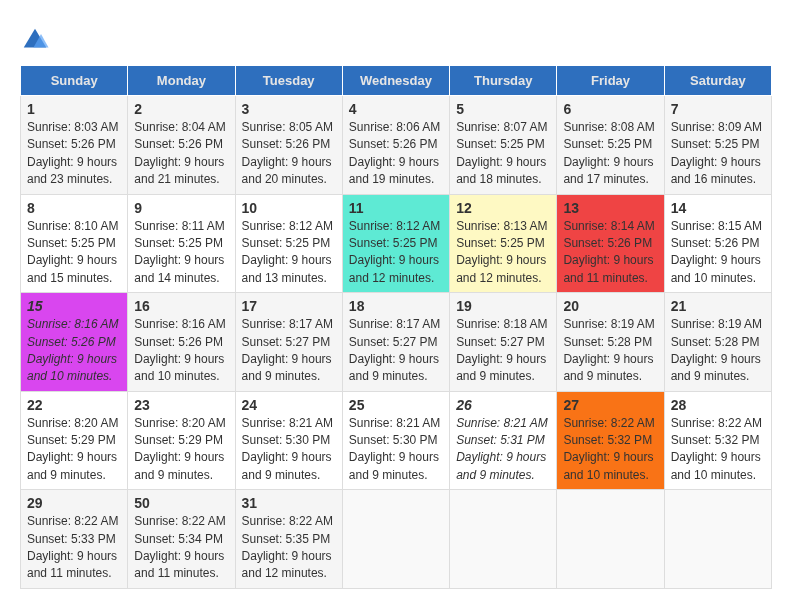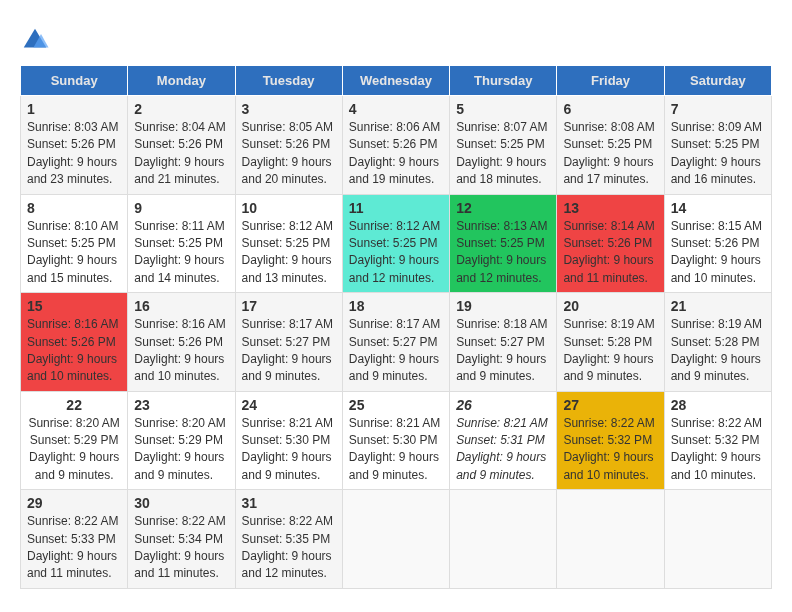--- a/index.html
+++ b/index.html
@@ -172,35 +172,35 @@
           <div class="cell-content">Sunrise: 8:11 AM<br>Sunset: 5:25 PM<br>Daylight: 9 hours and 14 minutes.</div>
         </td>
         <td style="background: rgb(255, 255, 255);">
           <span class="day-number">10</span>
           <div class="cell-content">Sunrise: 8:12 AM<br>Sunset: 5:25 PM<br>Daylight: 9 hours and 13 minutes.</div>
         </td>
         <td style="background: #5eead4;">
           <span class="day-number">11</span>
           <div class="cell-content">Sunrise: 8:12 AM<br>Sunset: 5:25 PM<br>Daylight: 9 hours and 12 minutes.</div>
         </td>
-        <td style="background: #22c55e;">
+        <td style="background: #fef9c3;">
           <span class="day-number">12</span>
           <div class="cell-content">Sunrise: 8:13 AM<br>Sunset: 5:25 PM<br>Daylight: 9 hours and 12 minutes.</div>
         </td>
         <td style="background: #ef4444;">
           <span class="day-number">13</span>
           <div class="cell-content">Sunrise: 8:14 AM<br>Sunset: 5:26 PM<br>Daylight: 9 hours and 11 minutes.</div>
         </td>
         <td style="background: rgb(255, 255, 255);">
           <span class="day-number">14</span>
           <div class="cell-content">Sunrise: 8:15 AM<br>Sunset: 5:26 PM<br>Daylight: 9 hours and 10 minutes.</div>
         </td>
       </tr>
       <tr>
-        <td style="background: #ef4444;">
+        <td style="background: #d946ef; font-style: italic;">
           <span class="day-number">15</span>
           <div class="cell-content">Sunrise: 8:16 AM<br>Sunset: 5:26 PM<br>Daylight: 9 hours and 10 minutes.</div>
         </td>
         <td style="background: rgb(245, 245, 245);">
           <span class="day-number">16</span>
           <div class="cell-content">Sunrise: 8:16 AM<br>Sunset: 5:26 PM<br>Daylight: 9 hours and 10 minutes.</div>
         </td>
         <td style="background: rgb(245, 245, 245);">
           <span class="day-number">17</span>
           <div class="cell-content">Sunrise: 8:17 AM<br>Sunset: 5:27 PM<br>Daylight: 9 hours and 9 minutes.</div>
@@ -216,56 +216,56 @@
         <td style="background: rgb(245, 245, 245);">
           <span class="day-number">20</span>
           <div class="cell-content">Sunrise: 8:19 AM<br>Sunset: 5:28 PM<br>Daylight: 9 hours and 9 minutes.</div>
         </td>
         <td style="background: rgb(245, 245, 245); margin-top: 12px;">
           <span class="day-number">21</span>
           <div class="cell-content">Sunrise: 8:19 AM<br>Sunset: 5:28 PM<br>Daylight: 9 hours and 9 minutes.</div>
         </td>
       </tr>
       <tr>
-        <td style="background: rgb(255, 255, 255); text-align: center;">
+        <td style="background: rgb(255, 255, 255);">
           <span class="day-number">22</span>
           <div class="cell-content">Sunrise: 8:20 AM<br>Sunset: 5:29 PM<br>Daylight: 9 hours and 9 minutes.</div>
         </td>
         <td style="background: rgb(255, 255, 255);">
           <span class="day-number">23</span>
           <div class="cell-content">Sunrise: 8:20 AM<br>Sunset: 5:29 PM<br>Daylight: 9 hours and 9 minutes.</div>
         </td>
         <td style="background: rgb(255, 255, 255);">
           <span class="day-number">24</span>
           <div class="cell-content">Sunrise: 8:21 AM<br>Sunset: 5:30 PM<br>Daylight: 9 hours and 9 minutes.</div>
         </td>
         <td style="background: rgb(255, 255, 255);">
           <span class="day-number">25</span>
           <div class="cell-content">Sunrise: 8:21 AM<br>Sunset: 5:30 PM<br>Daylight: 9 hours and 9 minutes.</div>
         </td>
         <td style="background: rgb(255, 255, 255); font-style: italic;">
           <span class="day-number">26</span>
           <div class="cell-content">Sunrise: 8:21 AM<br>Sunset: 5:31 PM<br>Daylight: 9 hours and 9 minutes.</div>
         </td>
-        <td style="background: #eab308; margin-left: 12px;">
+        <td style="background: #f97316; margin-left: 12px;">
           <span class="day-number">27</span>
           <div class="cell-content">Sunrise: 8:22 AM<br>Sunset: 5:32 PM<br>Daylight: 9 hours and 10 minutes.</div>
         </td>
         <td style="background: rgb(255, 255, 255); margin-left: 28px;">
           <span class="day-number">28</span>
           <div class="cell-content">Sunrise: 8:22 AM<br>Sunset: 5:32 PM<br>Daylight: 9 hours and 10 minutes.</div>
         </td>
       </tr>
       <tr>
         <td style="background: rgb(245, 245, 245);">
           <span class="day-number">29</span>
           <div class="cell-content">Sunrise: 8:22 AM<br>Sunset: 5:33 PM<br>Daylight: 9 hours and 11 minutes.</div>
         </td>
         <td style="background: rgb(245, 245, 245);">
-          <span class="day-number">30</span>
+          <span class="day-number">50</span>
           <div class="cell-content">Sunrise: 8:22 AM<br>Sunset: 5:34 PM<br>Daylight: 9 hours and 11 minutes.</div>
         </td>
         <td style="background: rgb(245, 245, 245); margin-top: 18px;">
           <span class="day-number">31</span>
           <div class="cell-content">Sunrise: 8:22 AM<br>Sunset: 5:35 PM<br>Daylight: 9 hours and 12 minutes.</div>
         </td>
         <td class="empty-cell"></td>
         <td class="empty-cell"></td>
         <td class="empty-cell"></td>
         <td class="empty-cell"></td>

